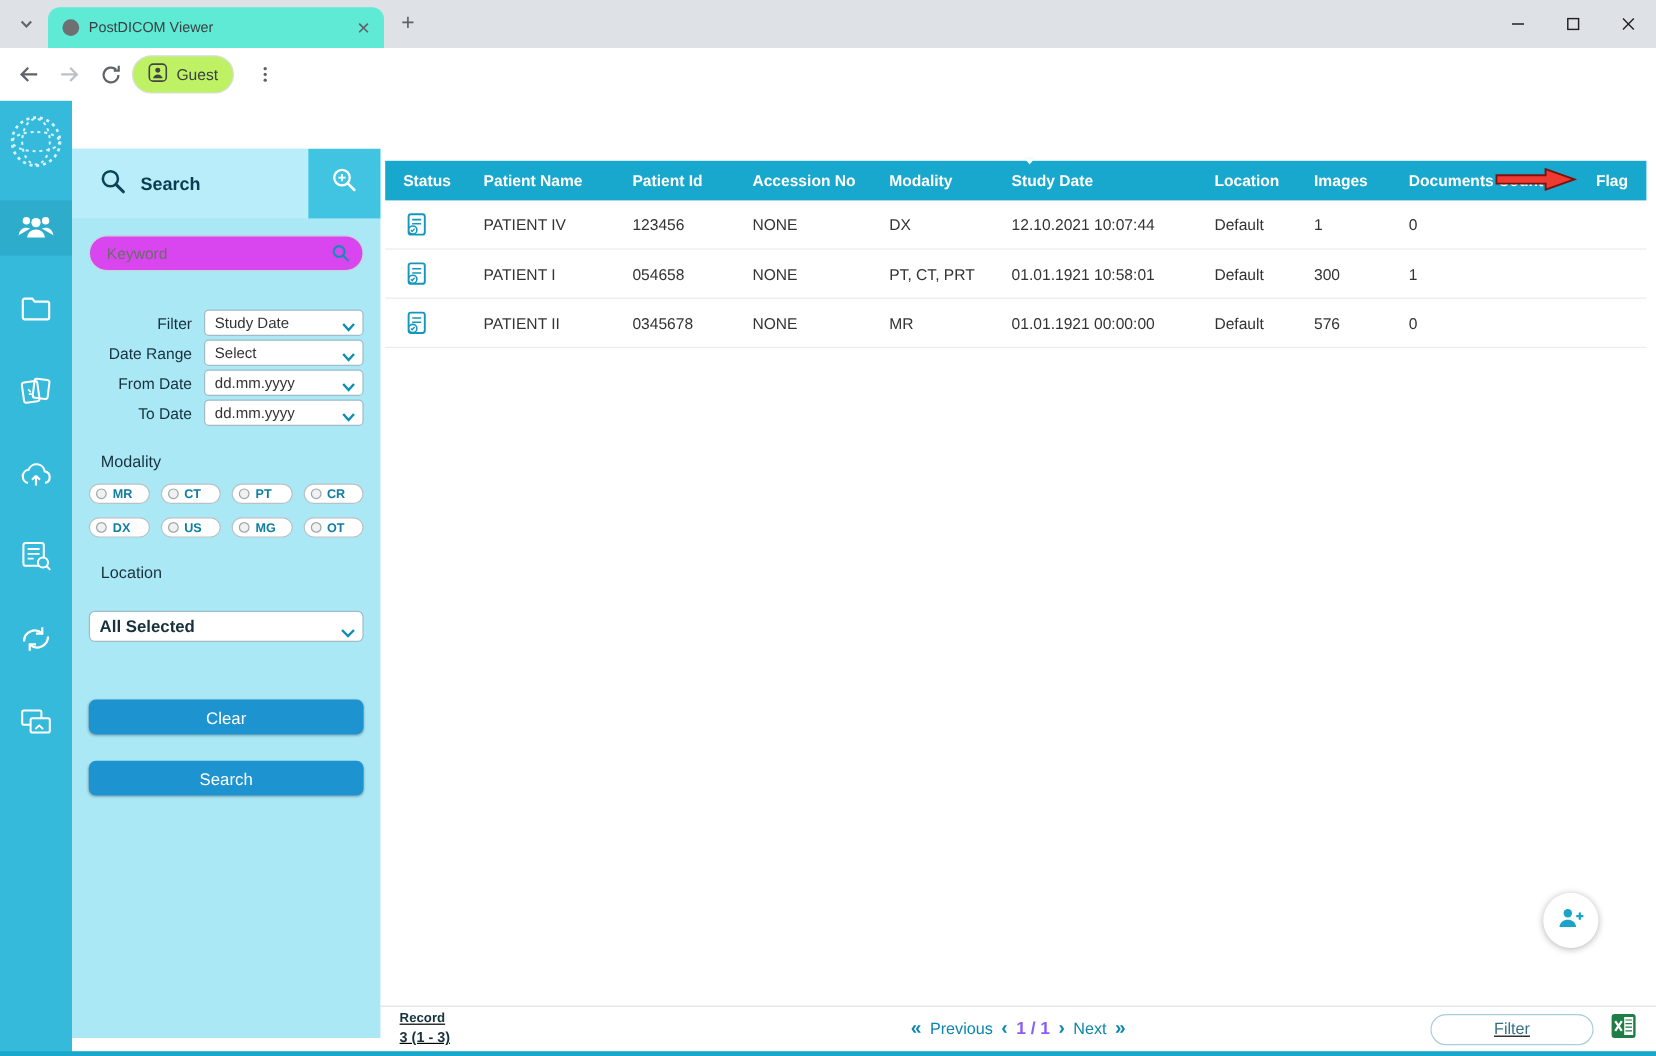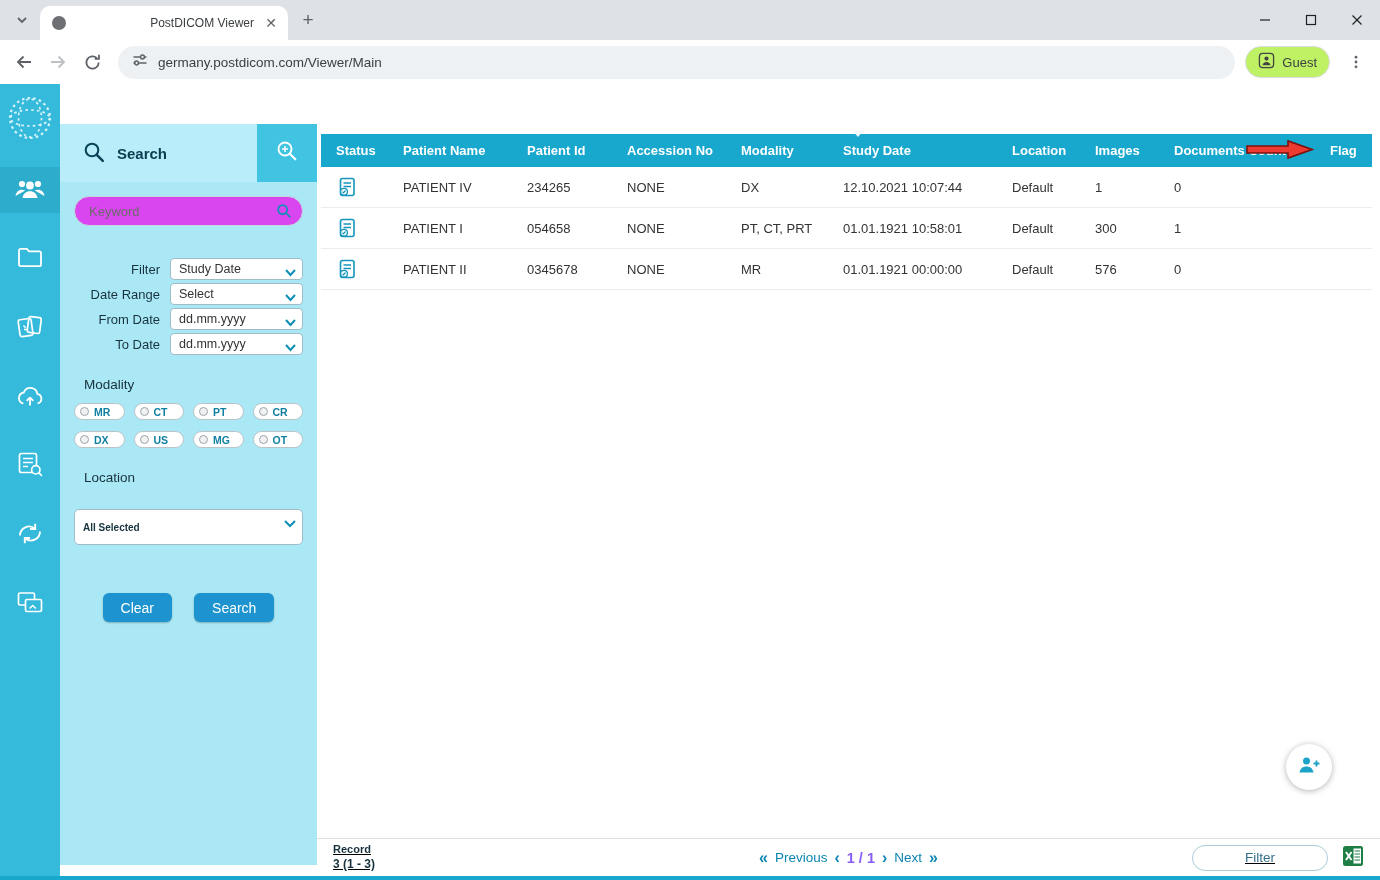--- a/index.html
+++ b/index.html
@@ -2,21 +2,21 @@
 <html><head>
 <meta charset="utf-8">
 <style>
   * { margin:0; padding:0; box-sizing:border-box; }
   body { font-family:"Liberation Sans", sans-serif; }
   .page { position:relative; width:1380px; height:880px; background:#fff; overflow:hidden; }
 
   
   .tabstrip { height:40px; background:#dee1e6; display:flex; align-items:center; }
   .caret-btn { width:28px; height:28px; margin-left:8px; border-radius:6px; display:flex; align-items:center; justify-content:center; }
-  .browser-tab { margin-left:4px; width:248px; height:34px; align-self:flex-end; background:#ffffff; border-radius:10px 10px 0 0; display:flex; align-items:center; gap:8px; padding:0 8px 0 12px;text-align:right; }
+  .browser-tab { margin-left:4px; width:280px; height:34px; align-self:flex-end; background:#5eead4; border-radius:10px 10px 0 0; display:flex; align-items:center; gap:8px; padding:0 8px 0 12px; }
   .favicon { width:14px; height:14px; border-radius:50%; background:#6d6f73; flex:none; }
   .tab-title { font-size:12px; color:#3c4043; flex:1; white-space:nowrap; overflow:hidden; }
   .tab-close { width:18px; height:18px; border-radius:50%; display:flex; align-items:center; justify-content:center; color:#5f6368; font-size:14px; line-height:1; }
   .newtab-btn { width:28px; height:28px; margin-left:6px; display:flex; align-items:center; justify-content:center; color:#5f6368; font-size:19px; }
   .win-controls { margin-left:auto; display:flex; height:40px; }
   .win-btn { width:46px; height:40px; display:flex; align-items:center; justify-content:center; }
 
   .navbar { height:44px; background:#fff; display:flex; align-items:center; padding:0 8px; gap:2px; }
   .nav-btn { width:32px; height:32px; display:flex; align-items:center; justify-content:center; border-radius:50%; }
   .addr-pill { flex:1; height:33px; margin:0 8px; background:#eef1f4; border-radius:17px; display:flex; align-items:center; gap:10px; padding:0 14px; }
@@ -44,29 +44,29 @@
   .panel-body { padding:0 14px; }
   .kw-wrap { position:relative; margin:14px 0 32px; }
   .kw-input { width:100%; height:30px; border:1px solid #c3d6dc; border-radius:16px; padding:0 32px 0 14px; font-size:13px; color:#333; font-family:"Liberation Sans", sans-serif; outline:none; background:#d946ef; }
   .kw-input::placeholder { color:#6b6b6b; }
   .kw-ico { position:absolute; right:11px; top:7px; }
 
   .form-row { display:grid; grid-template-columns:96px 1fr; align-items:center; margin-bottom:3px; }
   .form-label { text-align:right; padding-right:10px; font-size:13px; color:#17323d; }
   .sel { position:relative; height:22px; background:#fff; border:1px solid #9fbcc7; border-radius:4px; display:flex; align-items:center; padding:0 22px 0 8px; font-size:12.5px; color:#333; }
   .sel .chev { position:absolute; right:6px; top:7px; }
-  .sel.big { height:36px; font-weight:700; font-size:10px; color:#16323c; border-radius:5px;margin-top:24px; }
+  .sel.big { height:26px; font-weight:700; font-size:14px; color:#16323c; border-radius:5px;margin-top:24px; }
 
   .mod-label, .loc-label { font-size:13.5px; color:#17323d; margin:22px 0 0 10px; }
   .pill-grid { display:grid; grid-template-columns:repeat(4,1fr); gap:11px 9px; margin-top:11px; }
   .pill { height:17px; background:#fff; border:1px solid #b9c2c6; border-radius:9px; display:flex; align-items:center; gap:5px; padding:0 5px; }
   .pill .dot { width:9px; height:9px; border-radius:50%; border:1px solid #9aa5aa; background:#f1f1f1; flex:none; }
   .pill .pl { font-size:10.5px; font-weight:700; color:#0e7fa0; }
   .loc-sel { margin-top:9px; }
-  .btn-row { display:flex; justify-content:center; gap:22px; margin-top:48px; }
+  .btn-row { display:flex; justify-content:center; gap:22px; margin-top:48px;flex-direction:column; }
   .btn { height:29px; padding:0 18px; background:#1d94cf; border:none; border-radius:6px; color:#fff; font-size:14px; font-family:"Liberation Sans", sans-serif; box-shadow:0 1px 2px rgba(0,0,0,.25); }
 
   
   .main { position:absolute; left:317px; right:0; top:40px; bottom:0; background:#fff; display:flex; flex-direction:column; }
   .table-area { flex:1; padding:10px 8px 0 4px; }
   .t-row { display:grid; grid-template-columns:67px 124px 100px 114px 102px 169px 83px 79px 156px 1fr; padding-left:15px; align-items:center; }
   .t-head { position:relative; height:33px; background:#18a7cd; color:#fff; font-size:13px; font-weight:700; }
   .hcell { position:relative; }
   .sort-tri { position:absolute; top:-12px; left:10px; width:0; height:0; border-left:5px solid transparent; border-right:5px solid transparent; border-top:6px solid #f3fbfd; }
   .t-body-row { height:41px; border-bottom:1px solid #ececec; font-size:13px; color:#333; }
@@ -132,30 +132,20 @@
     <div class="nav-btn">
       <svg width="20" height="20" viewBox="0 0 20 20">
           <path d="M3 10h13M10.5 4.5L16 10l-5.5 5.5" stroke="#bdc1c6" stroke-width="1.9" fill="none"></path>
         </svg>
     </div>
     <div class="nav-btn">
       <svg width="19" height="19" viewBox="0 0 20 20">
           <path d="M16.5 10a6.5 6.5 0 1 1-2-4.7" fill="none" stroke="#5f6368" stroke-width="1.9"></path>
           <path d="M16.8 1.8v4.4h-4.4" fill="none" stroke="#5f6368" stroke-width="1.9"></path>
         </svg>
-    </div>
-    <div class="addr-pill">
-      <span>
-        <svg width="16" height="16" viewBox="0 0 16 16">
-            <path d="M1.5 5h7M12.5 5h2M1.5 11h2M6.5 11h8" stroke="#5f6368" stroke-width="1.5"></path>
-            <circle cx="10.5" cy="5" r="1.9" fill="none" stroke="#5f6368" stroke-width="1.5"></circle>
-            <circle cx="4.5" cy="11" r="1.9" fill="none" stroke="#5f6368" stroke-width="1.5"></circle>
-          </svg>
-      </span>
-      <span class="addr-url">germany.postdicom.com/Viewer/Main</span>
     </div>
     <div class="guest-chip">
       <span>
         <svg width="17" height="17" viewBox="0 0 18 18">
             <rect x="1.5" y="1.5" width="15" height="15" rx="3.5" fill="none" stroke="#444" stroke-width="1.4"></rect>
             <circle cx="9" cy="7" r="2.2" fill="#444"></circle>
             <path d="M4.7 14c.6-2.3 2.3-3.4 4.3-3.4s3.7 1.1 4.3 3.4z" fill="#444"></path>
           </svg>
       </span>
       <span>Guest</span>
@@ -395,21 +385,21 @@
         <div class="t-row t-body-row">
           <span class="status-cell">
             <svg width="22" height="22" viewBox="0 0 22 22">
                 <rect x="4.5" y="2.5" width="13.5" height="17" rx="2" fill="none" stroke="#1597bd" stroke-width="1.6"></rect>
                 <path d="M7.5 7h7.5M7.5 10.5h7.5" stroke="#1597bd" stroke-width="1.3"></path>
                 <circle cx="8" cy="15.7" r="3.4" fill="#fff" stroke="#1597bd" stroke-width="1.3"></circle>
                 <path d="M6.5 15.7l1 1.1 2-2.3" stroke="#1597bd" stroke-width="1.2" fill="none"></path>
               </svg>
           </span>
           <span>PATIENT IV</span>
-          <span>234265</span>
+          <span>123456</span>
           <span>NONE</span>
           <span>DX</span>
           <span>12.10.2021 10:07:44</span>
           <span>Default</span>
           <span>1</span>
           <span>0</span>
           <span></span>
         </div>
 
         <div class="t-row t-body-row">

